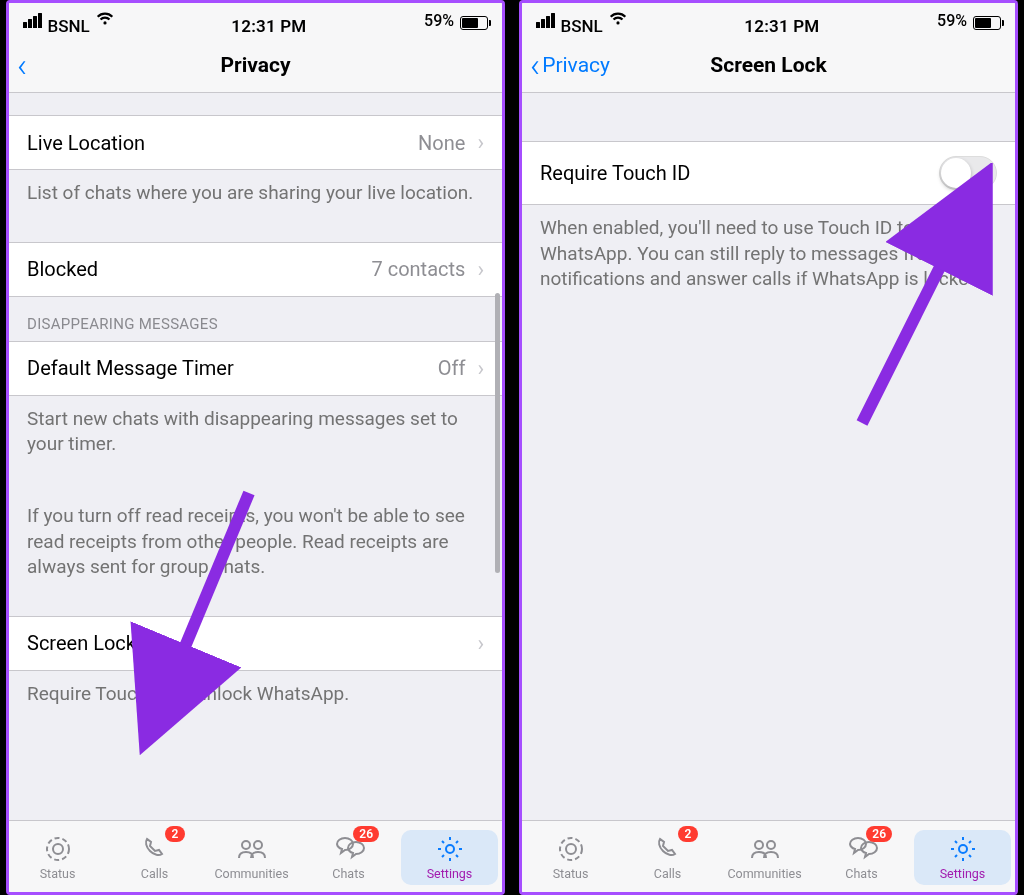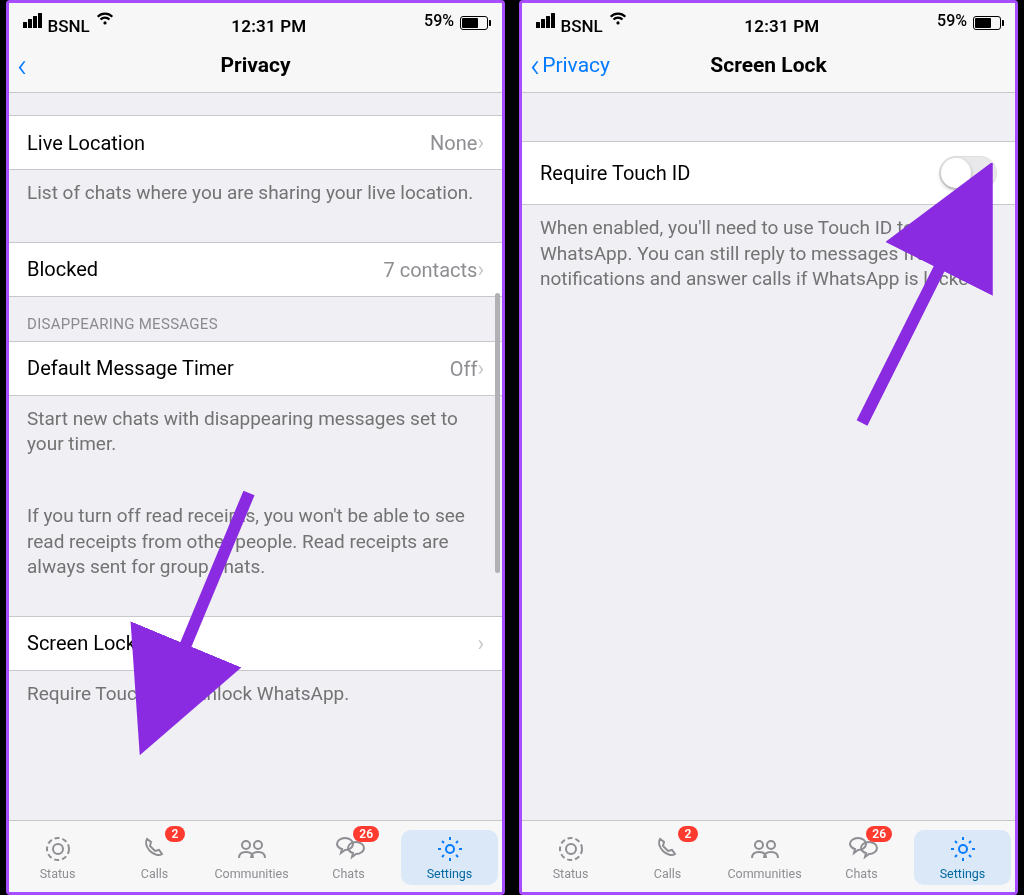--- a/index.html
+++ b/index.html
@@ -91,21 +91,21 @@
     background: #fff;
     padding: 14px 18px;
     display: flex;
     align-items: center;
     justify-content: space-between;
     border-top: 0.5px solid #c8c7cc;
     border-bottom: 0.5px solid #c8c7cc;
     cursor: pointer;
   }
   .cell-label { font-size: 20px; color: #000; }
-  .cell-right { display: flex; align-items: flex-end; gap: 0; }
+  .cell-right { display: flex; align-items: center; gap: 12px; }
   .cell-value { font-size: 20px; color: #8e8e93; }
   .chevron { font-size: 22px; color: #c7c7cc; }
   .footer-text {
     font-size: 19px;
     color: #737373;
     padding: 10px 18px 36px 18px;
     line-height: 1.35;
   }
   .section-header {
     font-size: 15px;
@@ -141,21 +141,21 @@
     flex-direction: column;
     align-items: center;
     gap: 2px;
     color: #8e8e93;
     font-size: 12.5px;
     position: relative;
     cursor: pointer;
     padding: 4px 0;
     border-radius: 10px;
   }
-  .tab.active { color: #0369a1; background: rgba(10,124,255,0.12); margin: 0 4px;}
+  .tab.active { color: #a21caf; background: rgba(10,124,255,0.12); margin: 0 4px;}
   .tab-icon { width: 34px; height: 30px; display:flex; align-items:center; justify-content:center; position:relative;}
   .badge {
     position: absolute; top: -4px; right: 18px;
     background: #ff3b30; color: #fff; border-radius: 10px;
     font-size: 12px; font-weight: 600; padding: 1px 6px; min-width: 20px; text-align:center;
   }
   
   .scroll-indicator {
     position:absolute; right:2px; top:200px; width:5px; height:280px; background:#b0b0b5; border-radius:3px;
   }

